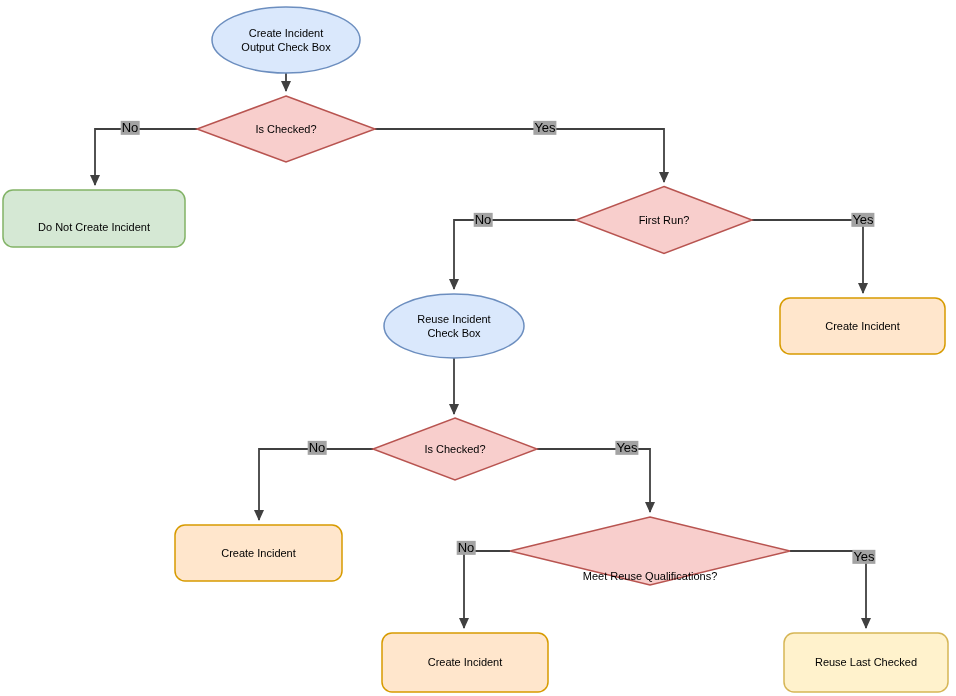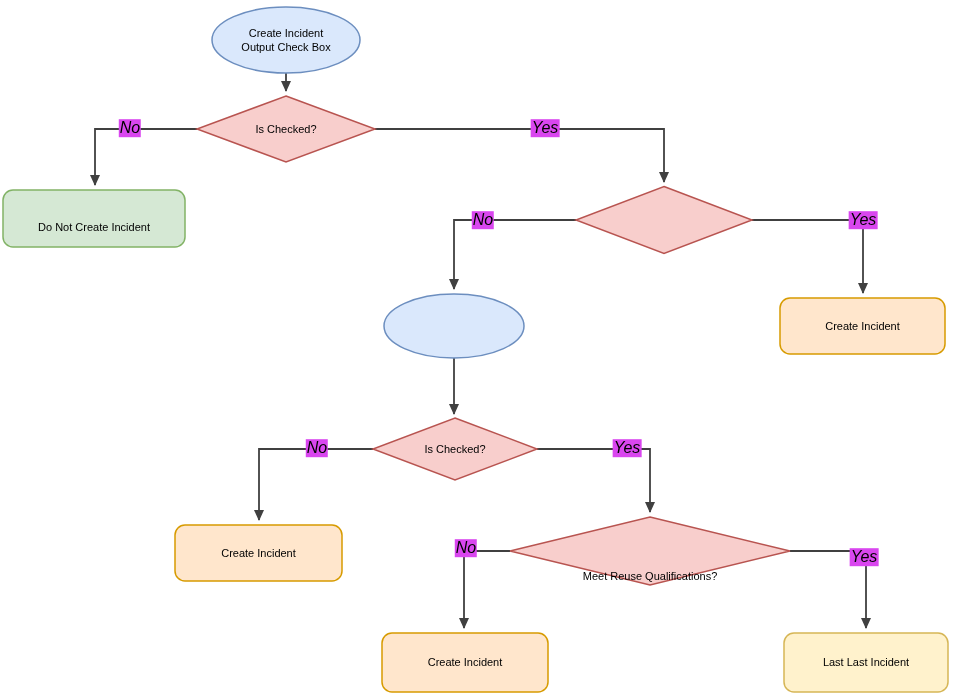--- a/index.html
+++ b/index.html
@@ -31,26 +31,25 @@
     justify-content: center;
     text-align: center;
     font-size: 11px;
     line-height: 1.3;
     color: #000000;
     white-space: pre-line;
   }
   .edge-label {
     position: absolute;
     transform: translate(-50%, -50%);
-    background: #d946ef;
-    font-size: 16px;
+    background: #a3a3a3;
+    font-size: 13px;
     line-height: 1.1;
     color: #000000;
     padding: 0 1px;
-    font-style: italic;
   }
 </style>
 </head>
 <body>
 
 <div class="canvas" style="background: rgb(255, 255, 255);">
   <svg width="956" height="696" viewBox="0 0 956 696">
     <defs>
       <marker id="arrow" markerUnits="userSpaceOnUse" markerWidth="13" markerHeight="13" refX="11" refY="6.5" orient="auto">
         <path id="arrowhead-path" d="M 1 1.5 L 12 6.5 L 1 11.5 Z" fill="#404040"></path>
@@ -88,20 +87,23 @@
       <div class="edge-label" style="left: 483px; top: 220px; color: rgb(0, 0, 0);">No</div>
       <div class="edge-label" style="left: 863px; top: 220px; color: rgb(0, 0, 0);">Yes</div>
       <div class="edge-label" style="left: 317px; top: 448px; color: rgb(0, 0, 0);">No</div>
       <div class="edge-label" style="left: 627px; top: 448px; color: rgb(0, 0, 0);">Yes</div>
       <div class="edge-label" style="left: 466px; top: 548px; color: rgb(0, 0, 0);">No</div>
       <div class="edge-label" style="left: 864px; top: 557px; color: rgb(0, 0, 0);">Yes</div>
       <div class="node-label" style="left: 212px; top: 7px; width: 148px; height: 66px; color: rgb(0, 0, 0);">Create Incident
 Output Check Box</div>
       <div class="node-label" style="left: 197px; top: 96px; width: 178px; height: 66px; color: rgb(0, 0, 0);">Is Checked?</div>
       <div class="node-label" style="left: 3px; top: 190px; width: 182px; height: 74px; color: rgb(0, 0, 0);">Do Not Create Incident</div>
+      <div class="node-label" style="left: 576px; top: 186.5px; width: 176px; height: 67px; color: rgb(0, 0, 0);">First Run?</div>
+      <div class="node-label" style="left: 384px; top: 294px; width: 140px; height: 64px; color: rgb(0, 0, 0);">Reuse Incident
+Check Box</div>
       <div class="node-label" style="left: 780px; top: 298px; width: 165px; height: 56px; color: rgb(0, 0, 0);">Create Incident</div>
       <div class="node-label" style="left: 373px; top: 418px; width: 164px; height: 62px; color: rgb(0, 0, 0);">Is Checked?</div>
       <div class="node-label" style="left: 175px; top: 525px; width: 167px; height: 56px; color: rgb(0, 0, 0);">Create Incident</div>
       <div class="node-label" style="left: 510px; top: 542px; width: 280px; height: 68px; color: rgb(0, 0, 0);">Meet Reuse Qualifications?</div>
       <div class="node-label" style="left: 382px; top: 633px; width: 166px; height: 59px; color: rgb(0, 0, 0);">Create Incident</div>
-      <div class="node-label" style="left: 784px; top: 633px; width: 164px; height: 59px; color: rgb(0, 0, 0);">Last Last Incident</div>
+      <div class="node-label" style="left: 784px; top: 633px; width: 164px; height: 59px; color: rgb(0, 0, 0);">Reuse Last Checked</div>
     </div>
 </div>
 
 </body></html>

